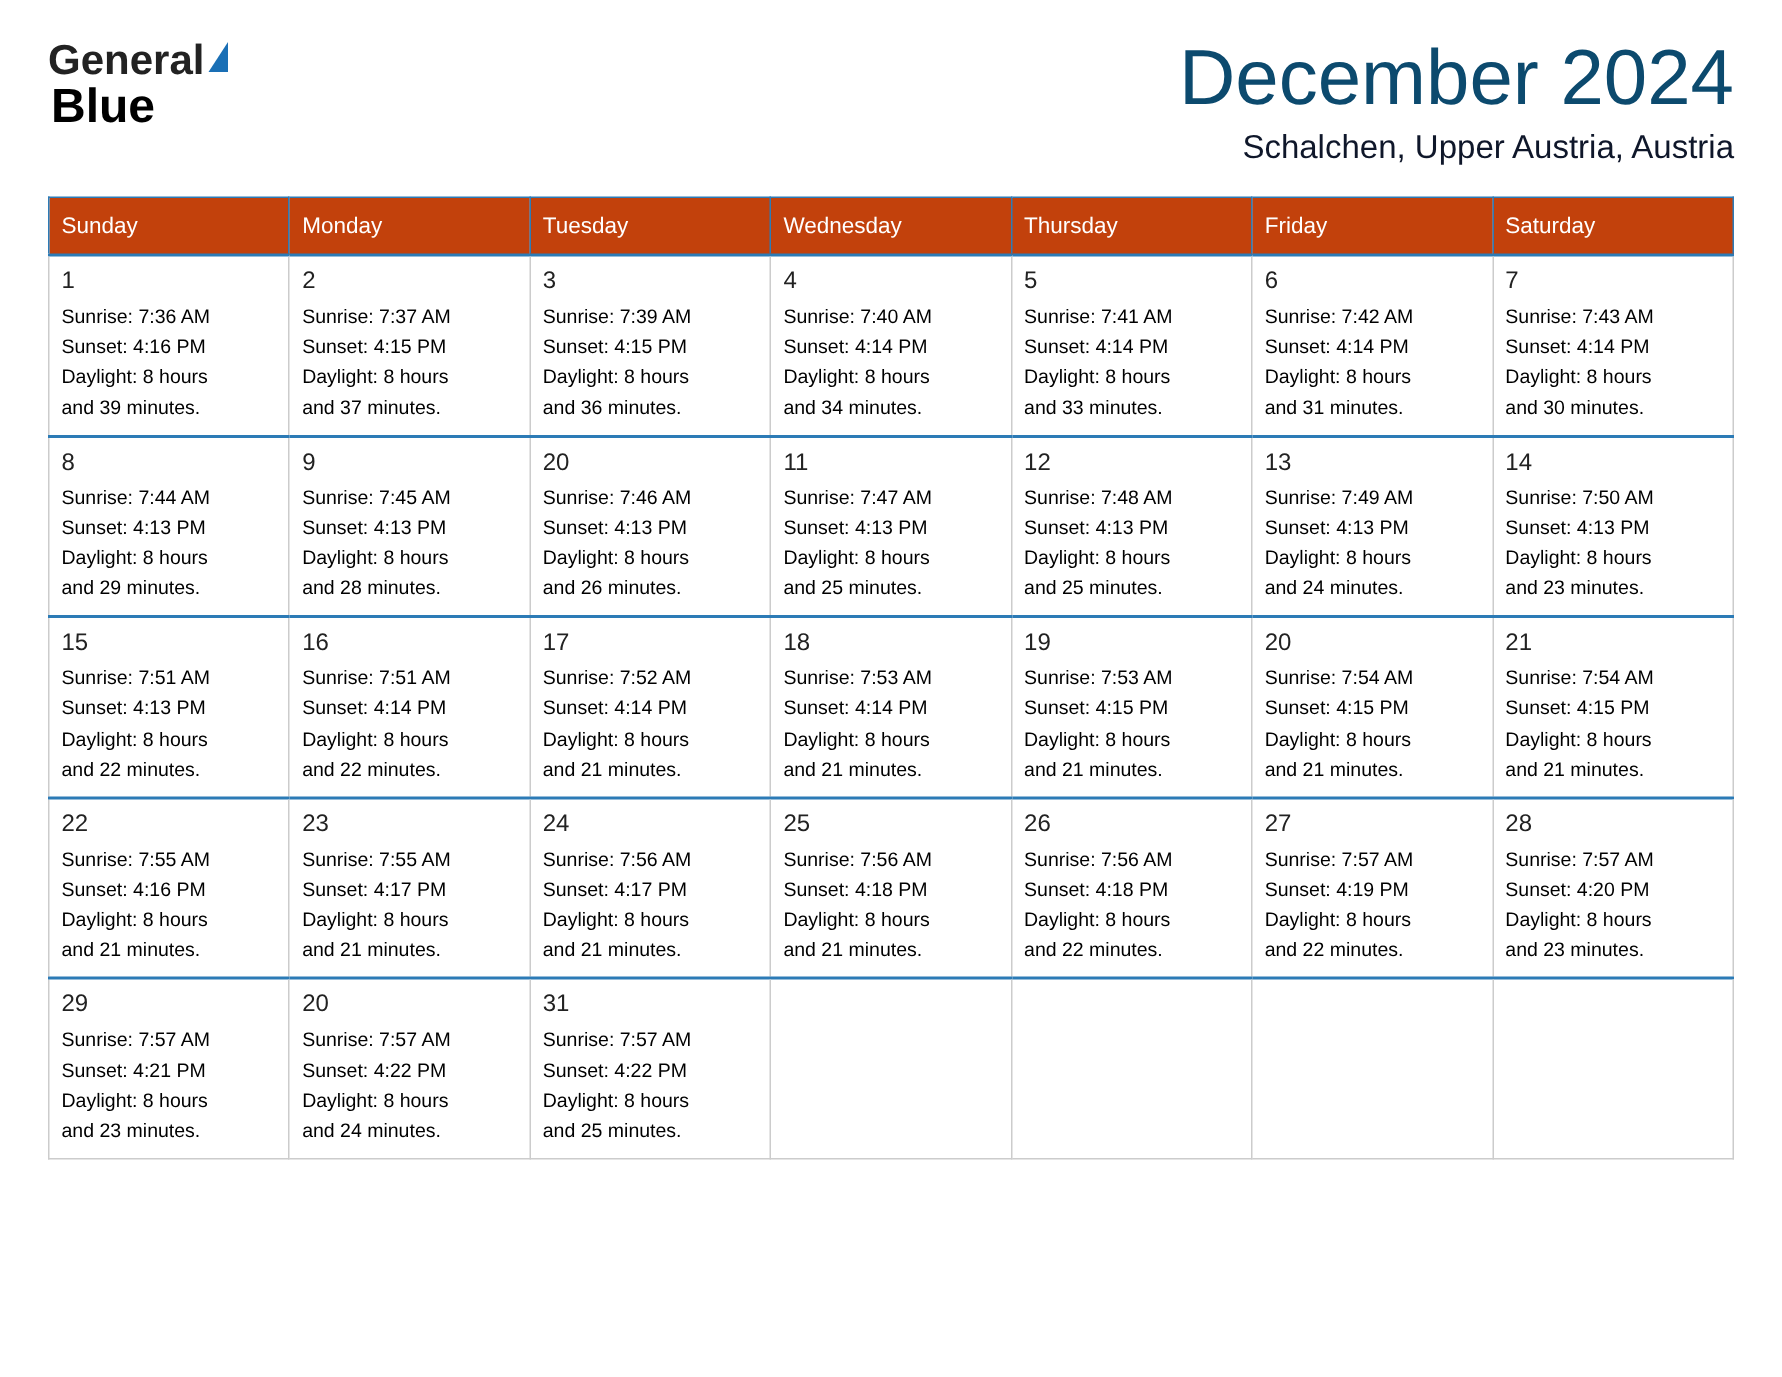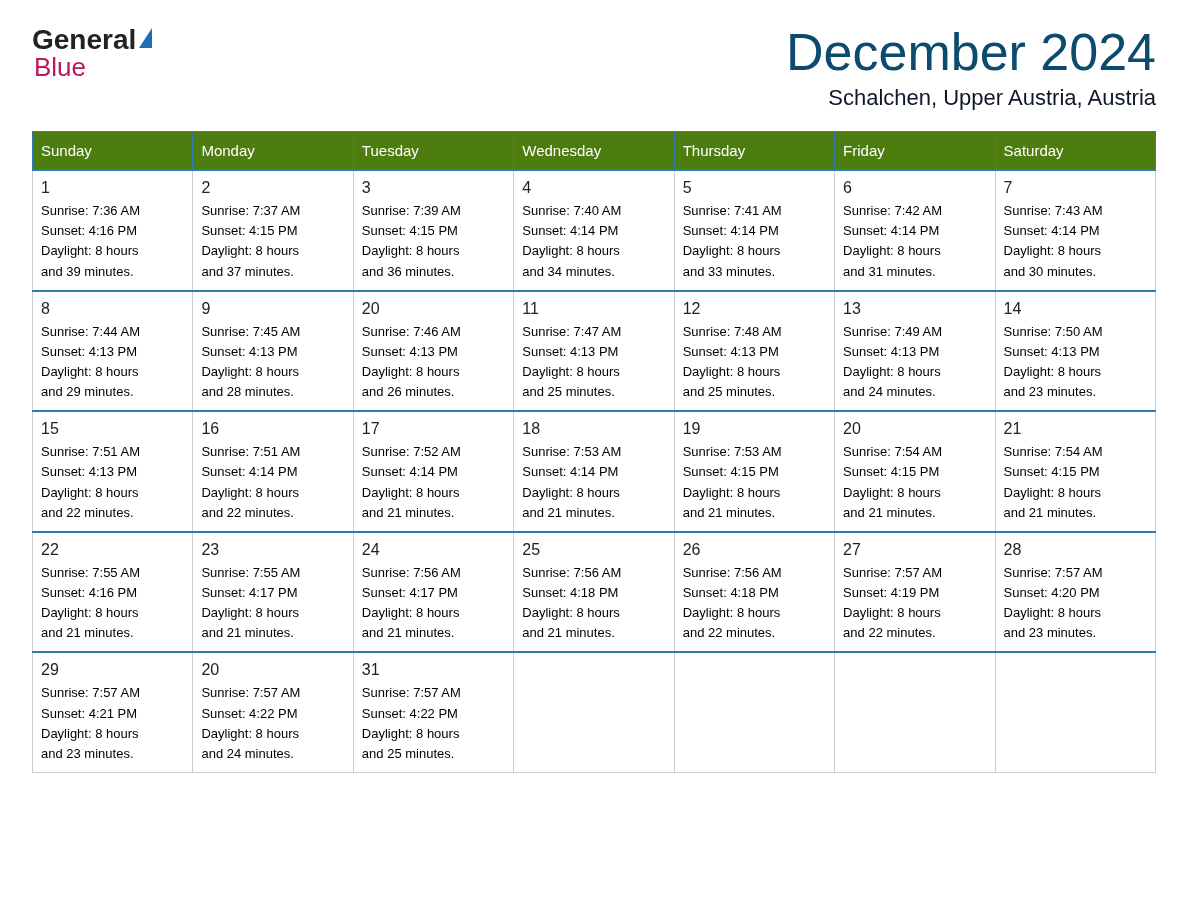--- a/index.html
+++ b/index.html
@@ -34,21 +34,21 @@
       font-size: 22px;
       color: #0f172a;
       margin-top: 4px;
     }
     table {
       width: 100%;
       border-collapse: collapse;
       table-layout: fixed;
     }
     thead th {
-      background-color: #4d7c0f;
+      background-color: #c2410c;
       color: #fff;
       font-size: 15px;
       font-weight: normal;
       padding: 10px 8px;
       text-align: left;
       border: 1px solid #2c7bb6;
     }
     tbody td {
       vertical-align: top;
       padding: 8px 8px;
@@ -77,21 +77,21 @@
   </style>
 </head>
 <body>
 
 <div class="header">
   <div class="logo">
     <div style="display:flex; align-items:center;">
       <span style="font-size:28px;font-weight:bold;color:#222;font-family:Arial;">General</span>
       <span style="display:inline-block;width:0;height:0;border-left:13px solid transparent;border-bottom:20px solid #1a6fb5;margin-left:3px;margin-bottom:4px;"></span>
     </div>
-    <div style="font-size:26px;font-weight:normal;color:#be185d;font-family:Arial;margin-top:-4px;margin-left:2px;">Blue</div>
+    <div style="font-size:32px;font-weight:bold;color:#000000;font-family:Arial;margin-top:-4px;margin-left:2px;">Blue</div>
   </div>
   <div class="title-block">
     <div class="month-title">December 2024</div>
     <div class="location-title">Schalchen, Upper Austria, Austria</div>
   </div>
 </div>
 
 <table>
   <thead>
     <tr>

